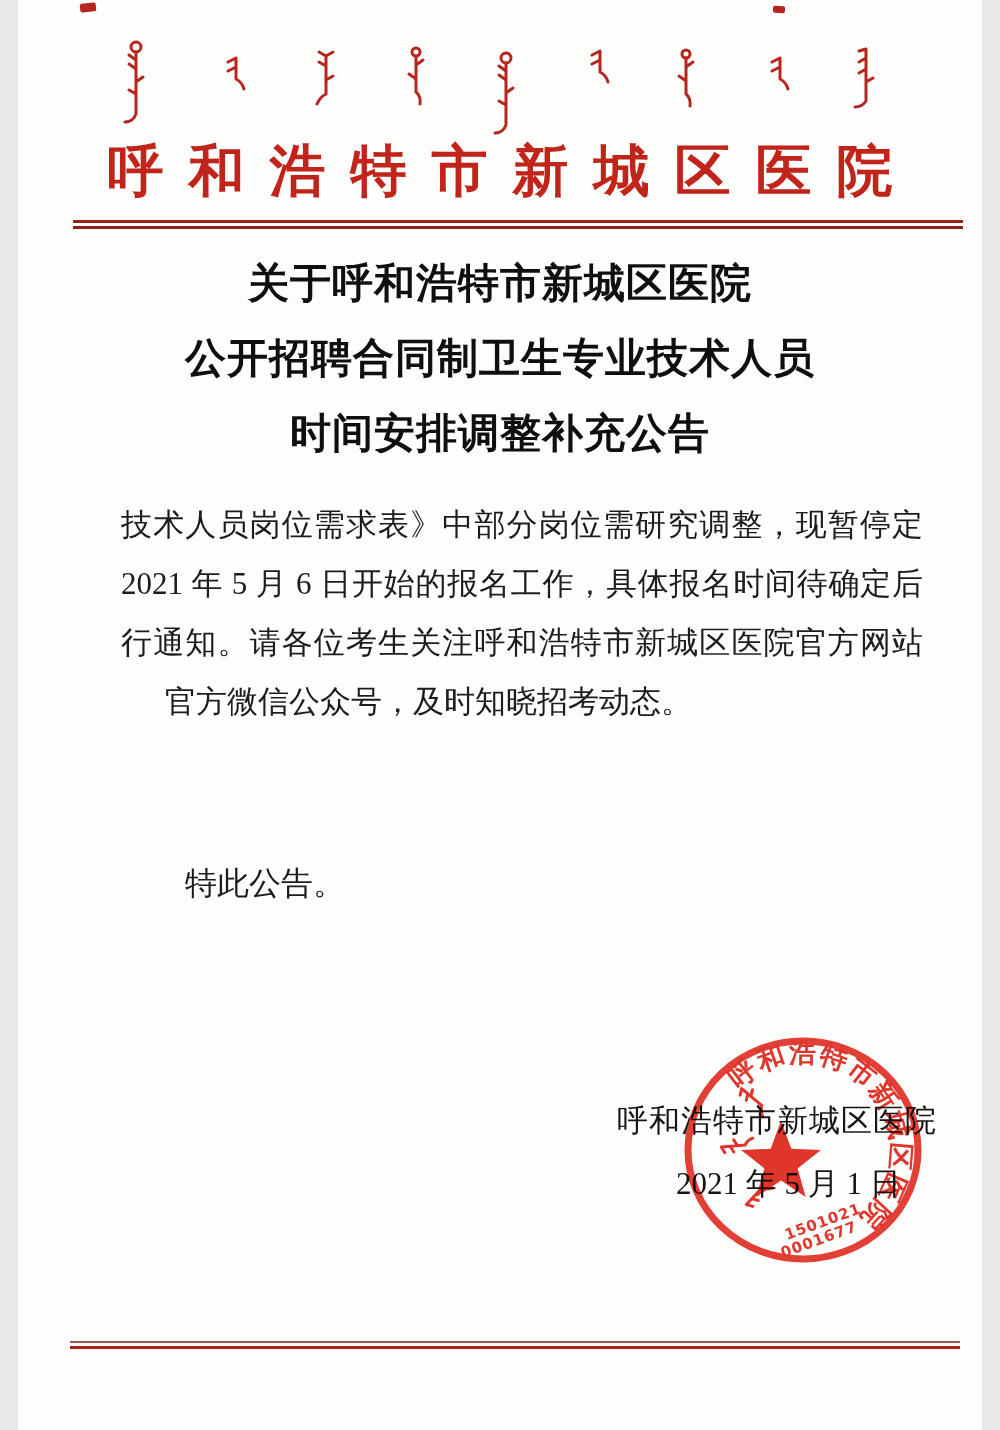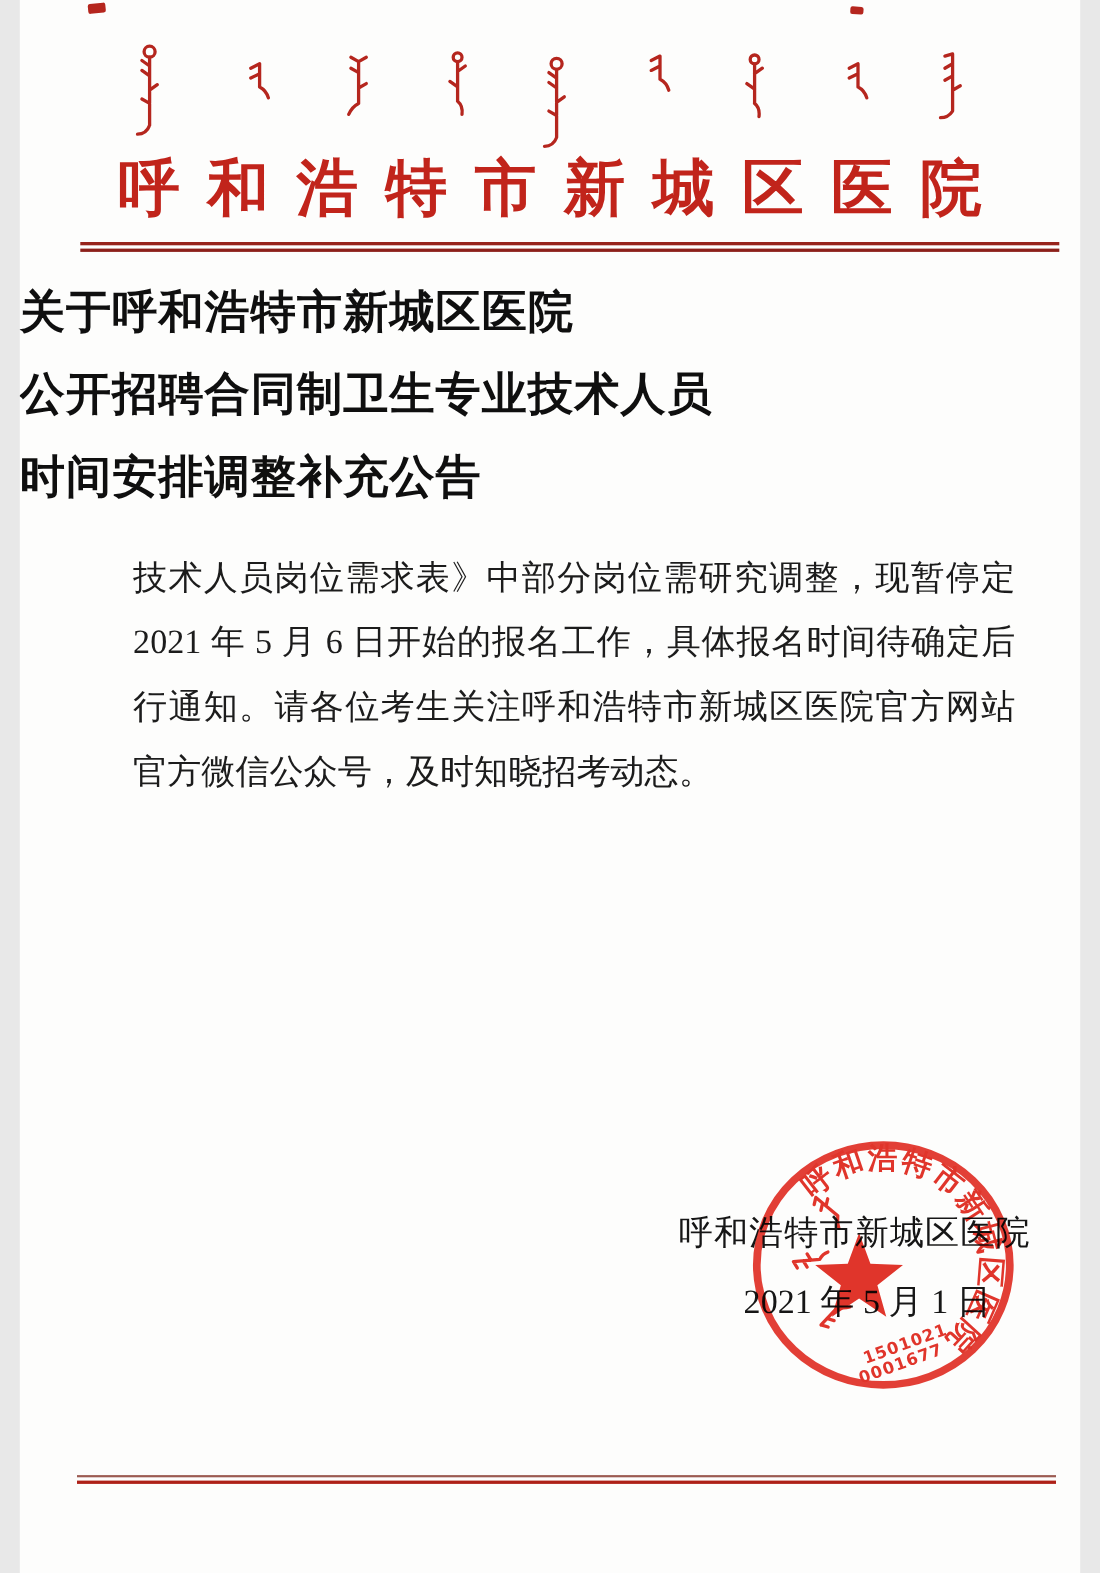--- a/index.html
+++ b/index.html
@@ -23,31 +23,31 @@
     letter-spacing:25px;padding-left:25px;box-sizing:border-box;
     color:#c1241b;
     font-family:"Liberation Serif", serif;
   }
   .rule{position:absolute;left:55px;width:890px;}
   .rule-top-a{top:220px;height:3px;background:#97231b;}
   .rule-top-b{top:226px;height:3px;background:#8c201a;}
   .rule-bot-a{left:52px;top:1341px;height:2px;background:#9c5b52;}
   .rule-bot-b{left:52px;top:1346px;height:3px;background:#ae2118;}
   
-  .doc-title{position:absolute;left:0;width:100%;
+  .doc-title{position:absolute;left:0;width:100%;text-align:center;
     font-size:41px;font-weight:700;color:#0f0f0f;letter-spacing:1px;
     font-family:Liberation Mono, monospace;}
   .t1{top:256px;} .t2{top:331px;} .t3{top:406px;}
   
   .body-block{position:absolute;left:103px;top:495px;width:802px;
     font-size:31px;color:#1c1c1c;line-height:59px;
     font-family:"Liberation Serif", serif;}
   .bline{width:802px;height:59px;text-align:justify;text-align-last:justify;overflow:hidden;}
   .bline.first{text-indent:55px;}
-  .bline.last{text-align:center;text-align-last:left;}
+  .bline.last{text-align:center;text-align-last:left;margin-left:44px;}
   .closing{position:absolute;left:167px;top:862px;font-size:32px;color:#1c1c1c;
     font-family:"Liberation Serif", serif;}
   
   .sig-org{position:absolute;left:599px;top:1100px;font-size:31px;color:#161616;
     letter-spacing:1px;font-family:"Liberation Serif", serif;}
   .sig-date{position:absolute;left:658px;top:1163px;font-size:31px;color:#161616;
     font-family:"Liberation Serif", serif;}
   
   .seal{position:absolute;left:663px;top:1034px;mix-blend-mode:multiply;opacity:.93;}
   .seal text{font-family:"Liberation Serif", serif;}
@@ -101,20 +101,21 @@
   <div class="doc-title t3">时间安排调整补充公告</div>
   <div class="doc-title t2">公开招聘合同制卫生专业技术人员</div>
 
   <div class="body-block">
     <div class="bline">技术人员岗位需求表》中部分岗位需研究调整，现暂停定于</div>
     <div class="bline">2021 年 5 月 6 日开始的报名工作，具体报名时间待确定后另</div>
     <div class="bline">行通知。请各位考生关注呼和浩特市新城区医院官方网站及</div>
     <div class="bline last">官方微信公众号，及时知晓招考动态。</div>
   </div>
 
+  <div class="closing">特此公告。</div>
 
   <div class="sig-org">呼和浩特市新城区医院</div>
   <div class="sig-date">2021 年 5 月 1 日</div>
 
   <svg class="seal" width="244" height="232" viewBox="0 0 244 232">
     <ellipse cx="122" cy="116" rx="115" ry="109" fill="none" stroke="#e0251a" stroke-width="7" stroke-opacity="0.95"></ellipse>
     <path id="sealArc" d="M 57.7 56.0 A 88 88 0 1 1 168.6 190.6" fill="none"></path>
     <text font-size="27" font-weight="700" fill="#e0251a" letter-spacing="2">
       <textPath href="#sealArc" startOffset="0">呼和浩特市新城区医院</textPath>
     </text>

